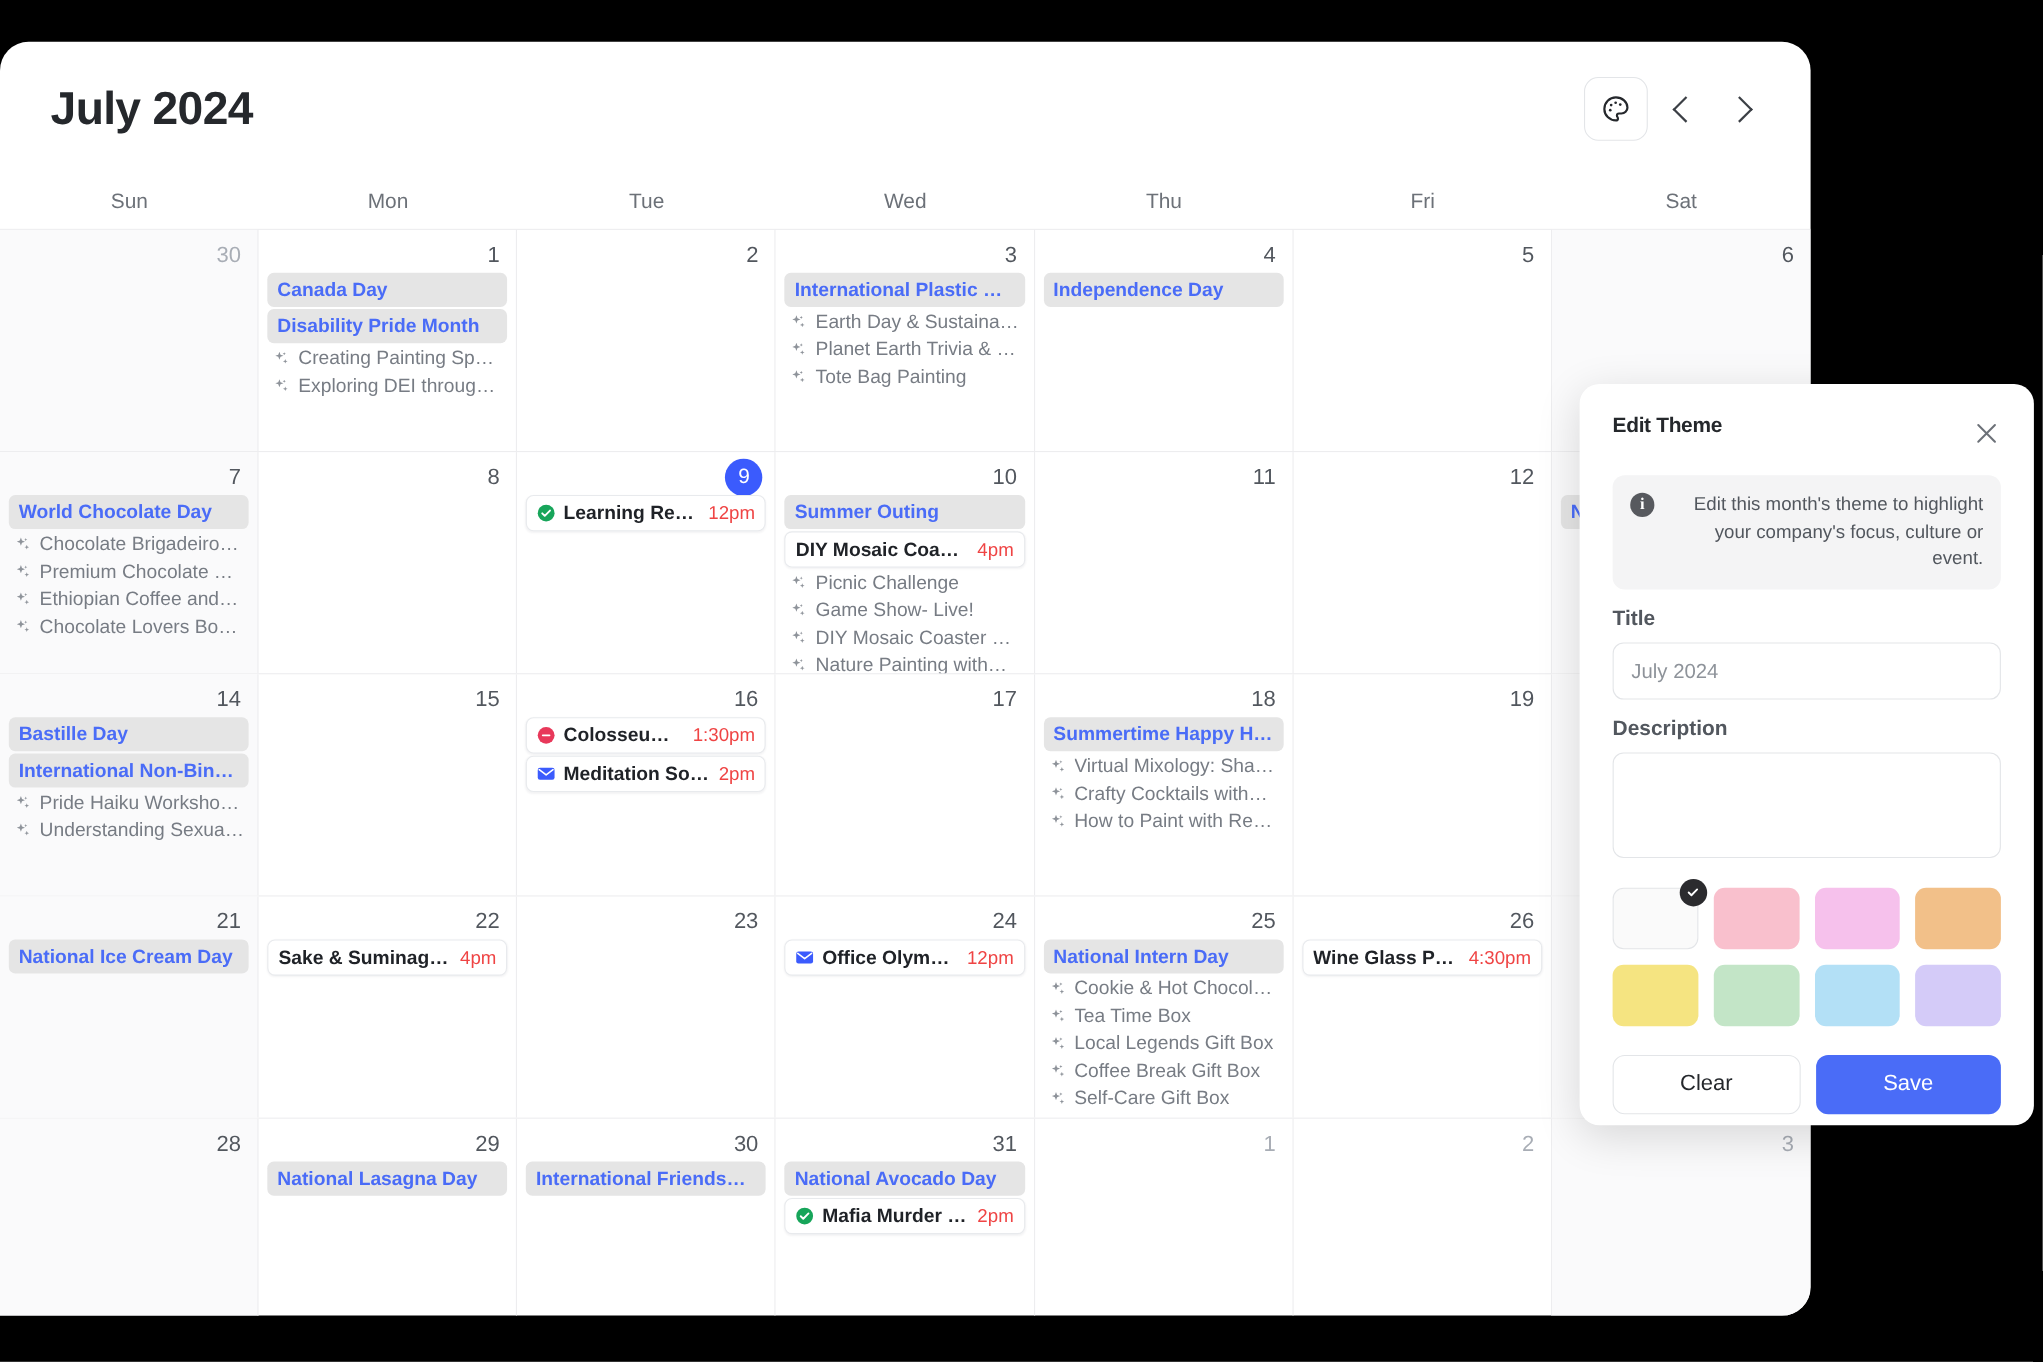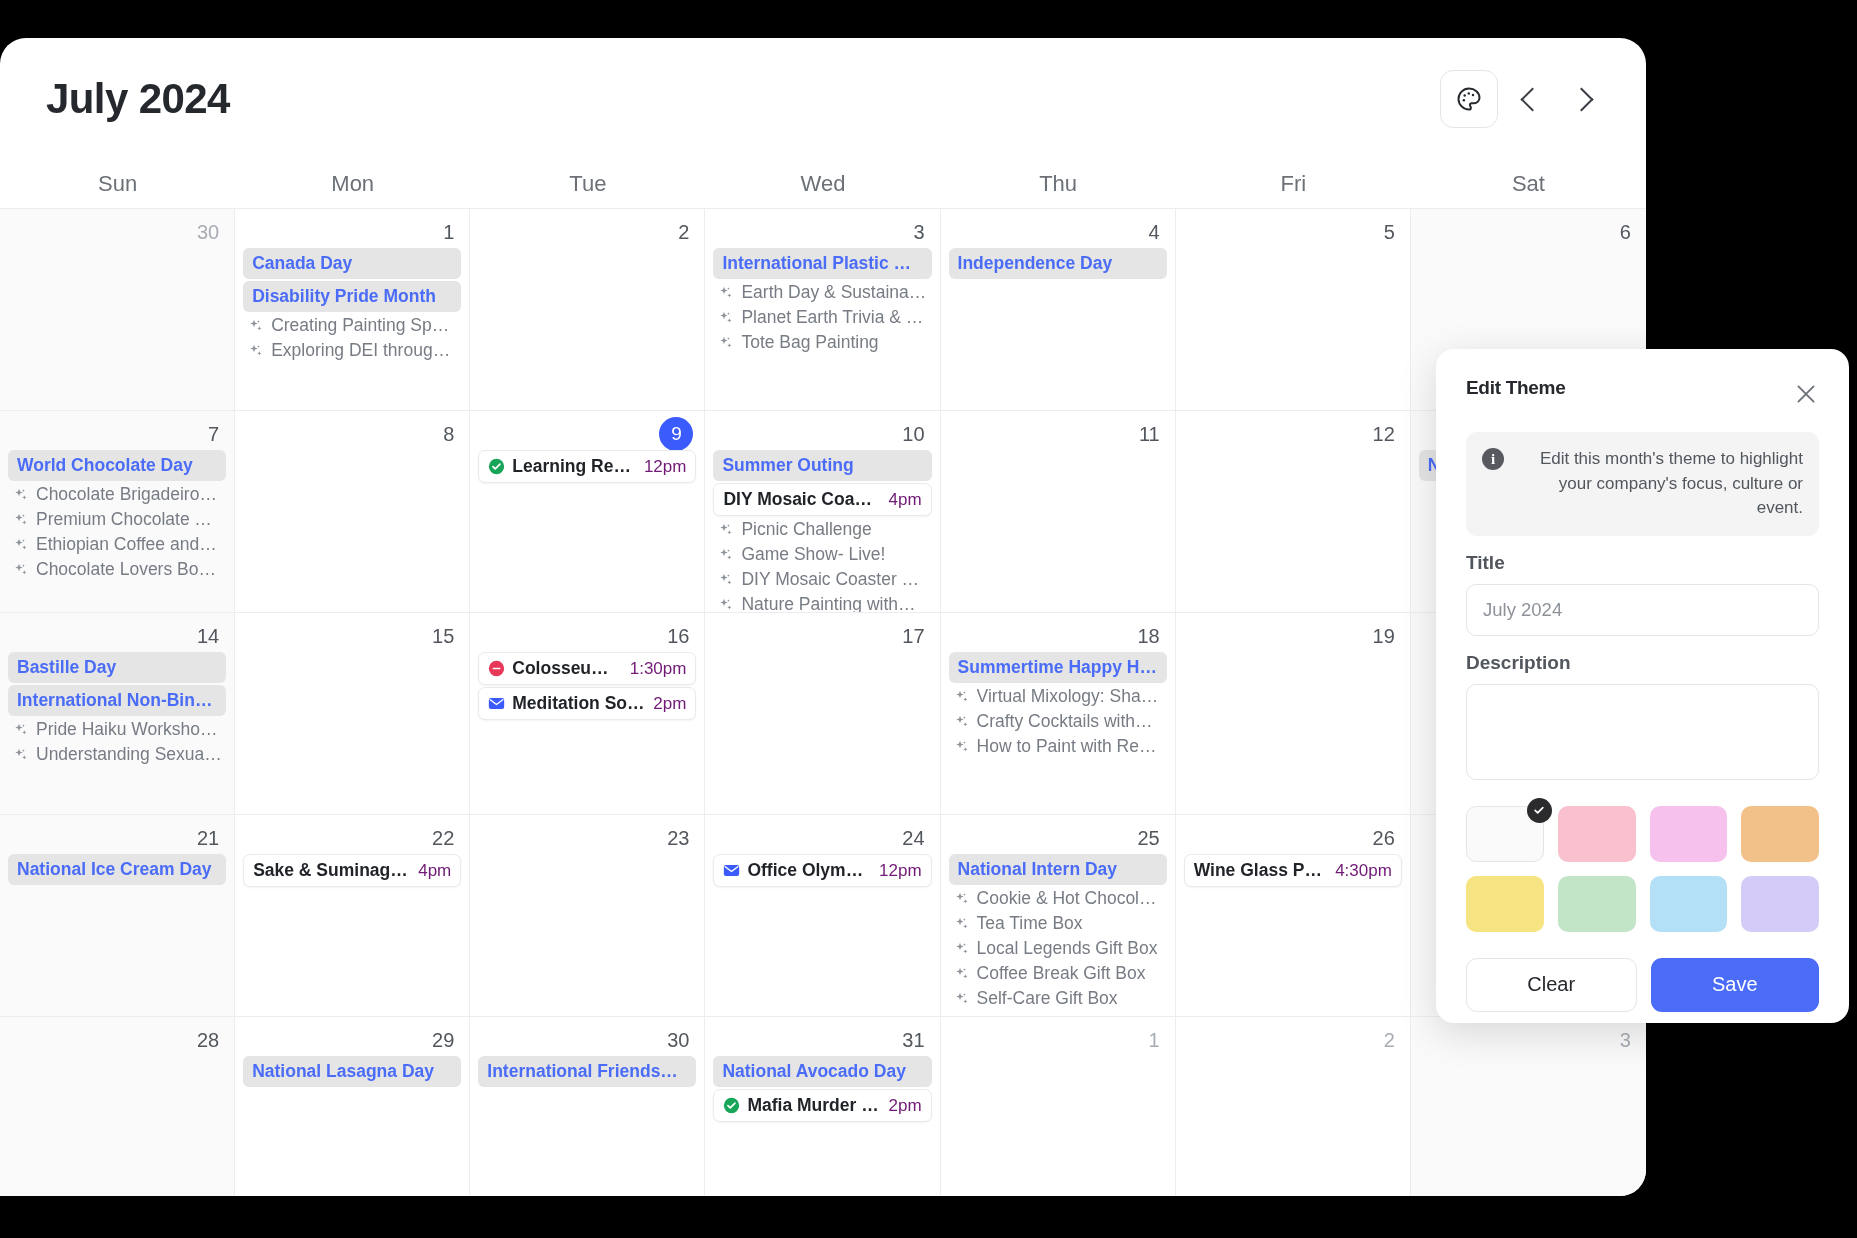--- a/index.html
+++ b/index.html
@@ -45,21 +45,21 @@
   }
   .chev { width: 17px; height: 17px; border-top: 2.4px solid #3b3f45; border-right: 2.4px solid #3b3f45; }
   .chev.left { transform: rotate(-135deg); margin-left: 5px; }
   .chev.right { transform: rotate(45deg); margin-right: 5px; }
 
   .weekday-row {
     display: grid; grid-template-columns: repeat(7, 1fr);
     height: 48px; align-items: center;
   }
   .weekday {
-    text-align: center; font-size: 22px; color: #6c7178; font-weight: 400;
+    text-align: center; font-size: 19px; color: #6c7178; font-weight: 400;
   }
 
   .weeks { border-top: 1px solid #ededef; }
   .week-row {
     display: grid; grid-template-columns: repeat(7, 1fr);
     border-bottom: 1px solid #ededef;
     height: 202px;
   }
   .week-row:last-child { border-bottom: none; }
   .day-cell {
@@ -98,21 +98,21 @@
     box-shadow: 0 1px 2px rgba(16,24,40,0.05);
     padding: 5px 9px; display: flex; align-items: center; gap: 7px;
     cursor: pointer;
   }
   .ev-card .ev-name {
     font-size: 17.5px; font-weight: bold; color: #1f2227;
     white-space: nowrap; overflow: hidden; text-overflow: ellipsis;
     flex: 1 1 auto; min-width: 0;
   }
   .ev-card .ev-time {
-    font-size: 17px; color: #701a75; flex: 0 0 auto; font-weight: 400;
+    font-size: 17px; color: #ef4444; flex: 0 0 auto; font-weight: 400;
   }
   .ev-icon { flex: 0 0 auto; width: 17px; height: 17px; display: block; }
 
   
   .ev-sugg {
     display: flex; align-items: center; gap: 7px;
     padding: 1px 4px 1px 5px; cursor: pointer;
   }
   .ev-sugg .sugg-text {
     font-size: 17.5px; color: #777c84;

